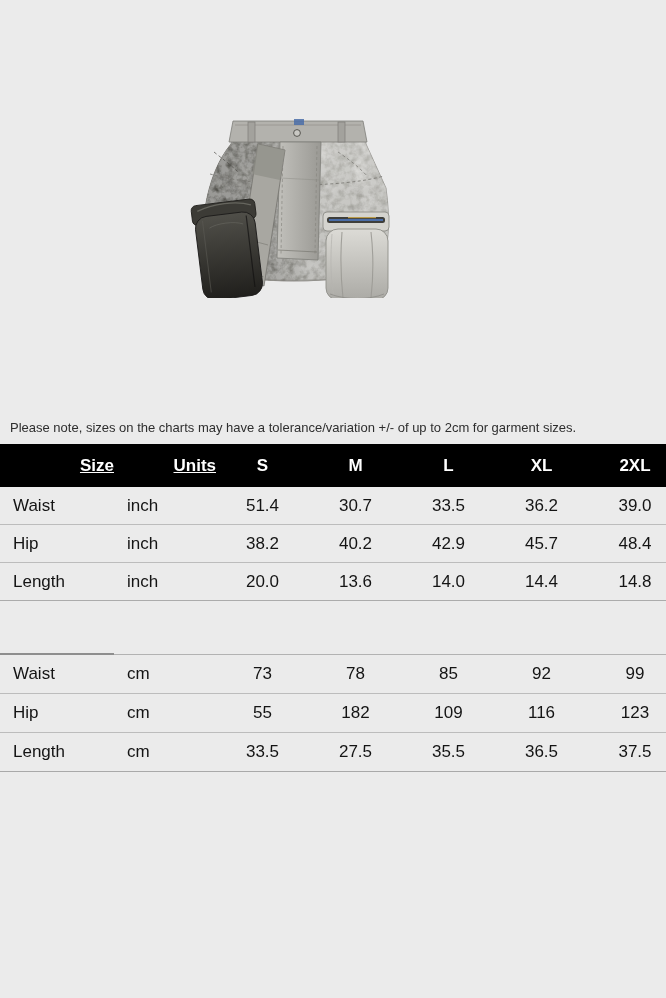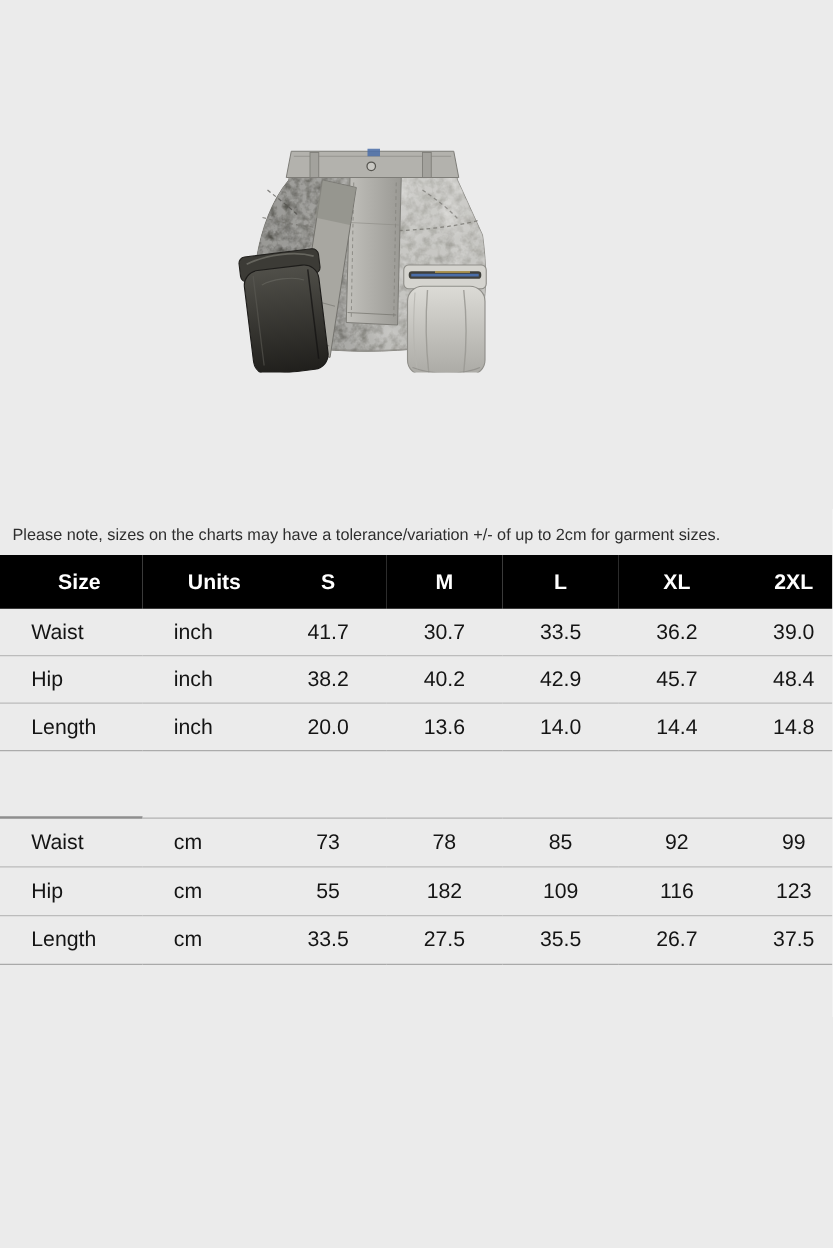--- a/index.html
+++ b/index.html
@@ -27,26 +27,26 @@
     width:682px;border-collapse:collapse;table-layout:fixed;
   }
   .size-table th,.size-table td{
     padding:0;margin:0;font-size:17px;white-space:nowrap;
   }
   .size-table thead th{
     background:#000;color:#fff;font-weight:bold;height:43px;
     text-align:center;vertical-align:middle;
   }
   .size-table thead th.c-label,
-  .size-table thead th.c-unit{ text-align:center;padding-left:13px; }
+  .size-table thead th.c-unit{ text-align:right;padding-left:13px;text-decoration:underline; }
   .size-table tbody td{
     color:#141414;text-align:center;vertical-align:middle;
   }
   .size-table td.c-label,
-  .size-table td.c-unit{ text-align:left;padding-left:25px; }
+  .size-table td.c-unit{ text-align:left;padding-left:13px; }
   tr.row-inch td{ height:37px;border-bottom:1px solid #bcbcbc; }
   tr.row-inch.last td{ border-bottom:1px solid #ababab; }
   tr.row-spacer td{ height:52px;border-bottom:1px solid #b2b2b2; }
   tr.row-spacer td.sp-first{ border-bottom:2px solid #8e8e8e; }
   tr.row-cm td{ height:38px;border-bottom:1px solid #bcbcbc; }
   tr.row-cm.last td{ border-bottom:1px solid #a9a9a9; }
 </style>
 </head>
 <body>
 
@@ -171,21 +171,21 @@
           <th>M</th>
           <th>L</th>
           <th>XL</th>
           <th>2XL</th>
         </tr>
       </thead>
       <tbody>
         <tr class="row-inch">
           <td class="c-label">Waist</td>
           <td class="c-unit">inch</td>
-          <td>41.7</td>
+          <td>51.4</td>
           <td>30.7</td>
           <td>33.5</td>
           <td>36.2</td>
           <td>39.0</td>
         </tr>
         <tr class="row-inch">
           <td class="c-label">Hip</td>
           <td class="c-unit">inch</td>
           <td>38.2</td>
           <td>40.2</td>
@@ -223,20 +223,20 @@
           <td>109</td>
           <td>116</td>
           <td>123</td>
         </tr>
         <tr class="row-cm last">
           <td class="c-label">Length</td>
           <td class="c-unit">cm</td>
           <td>33.5</td>
           <td>27.5</td>
           <td>35.5</td>
-          <td>26.7</td>
+          <td>36.5</td>
           <td>37.5</td>
         </tr>
       </tbody>
     </table>
   </div>
 
 </div>
 
 </body></html>

